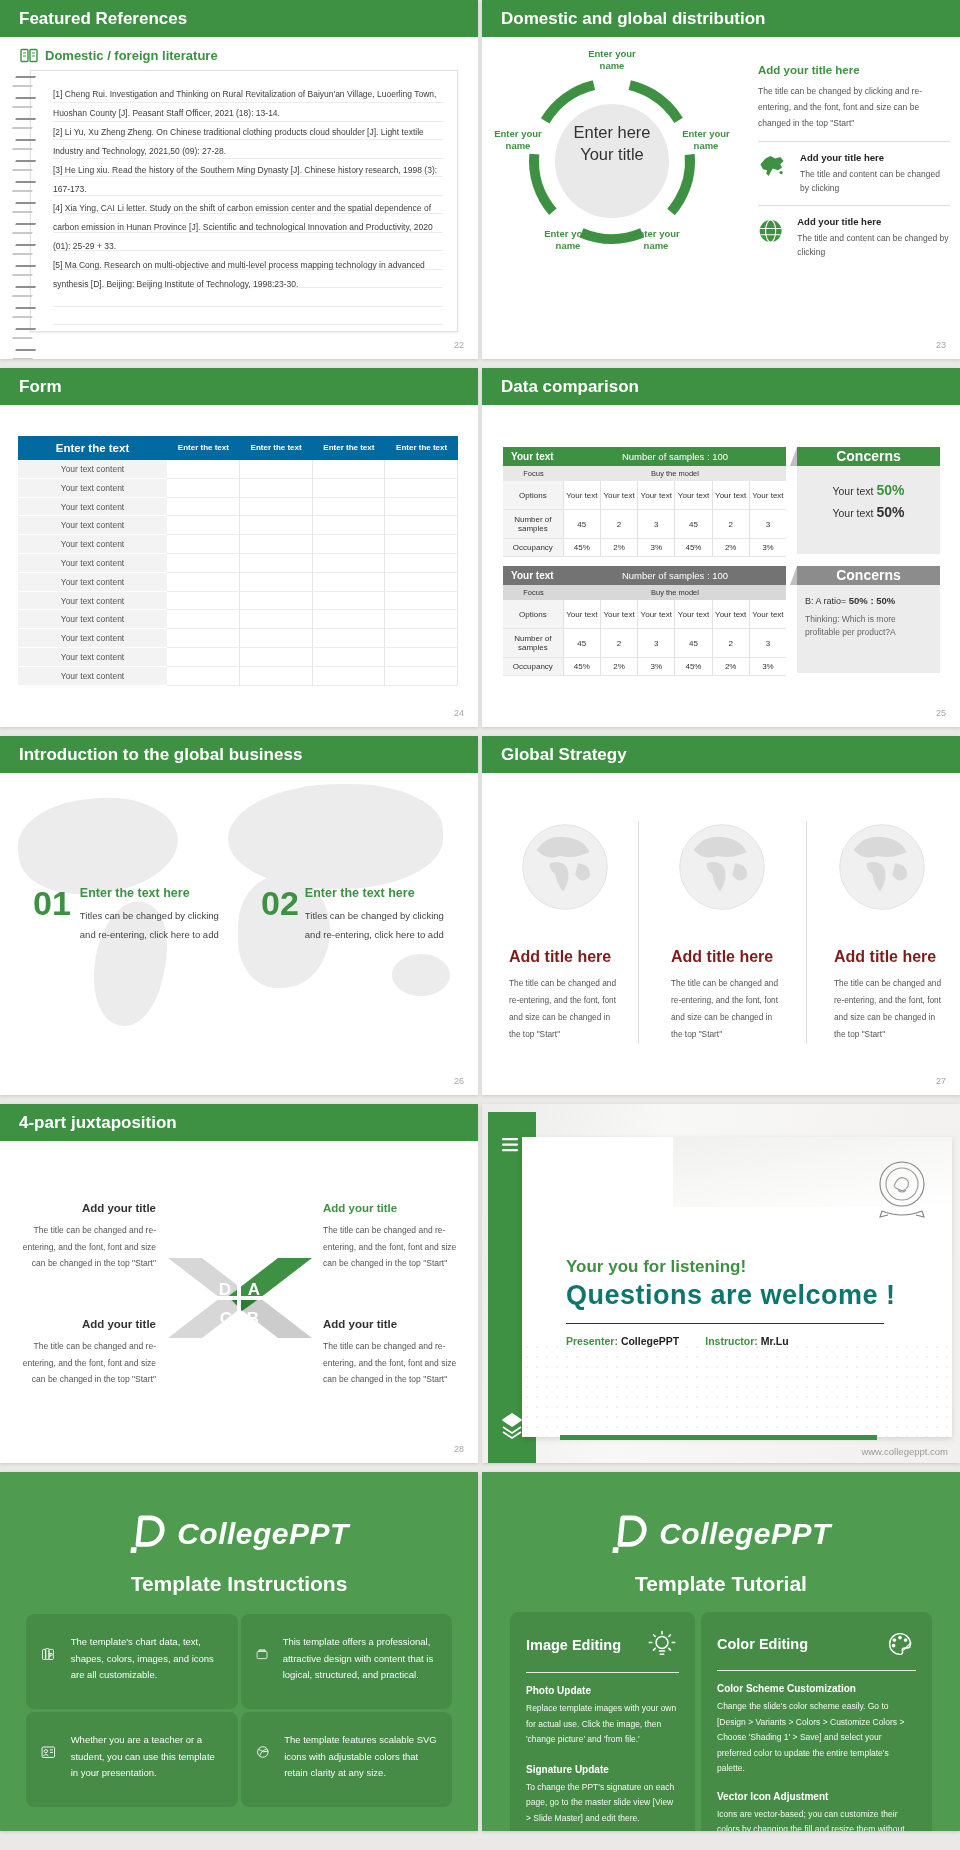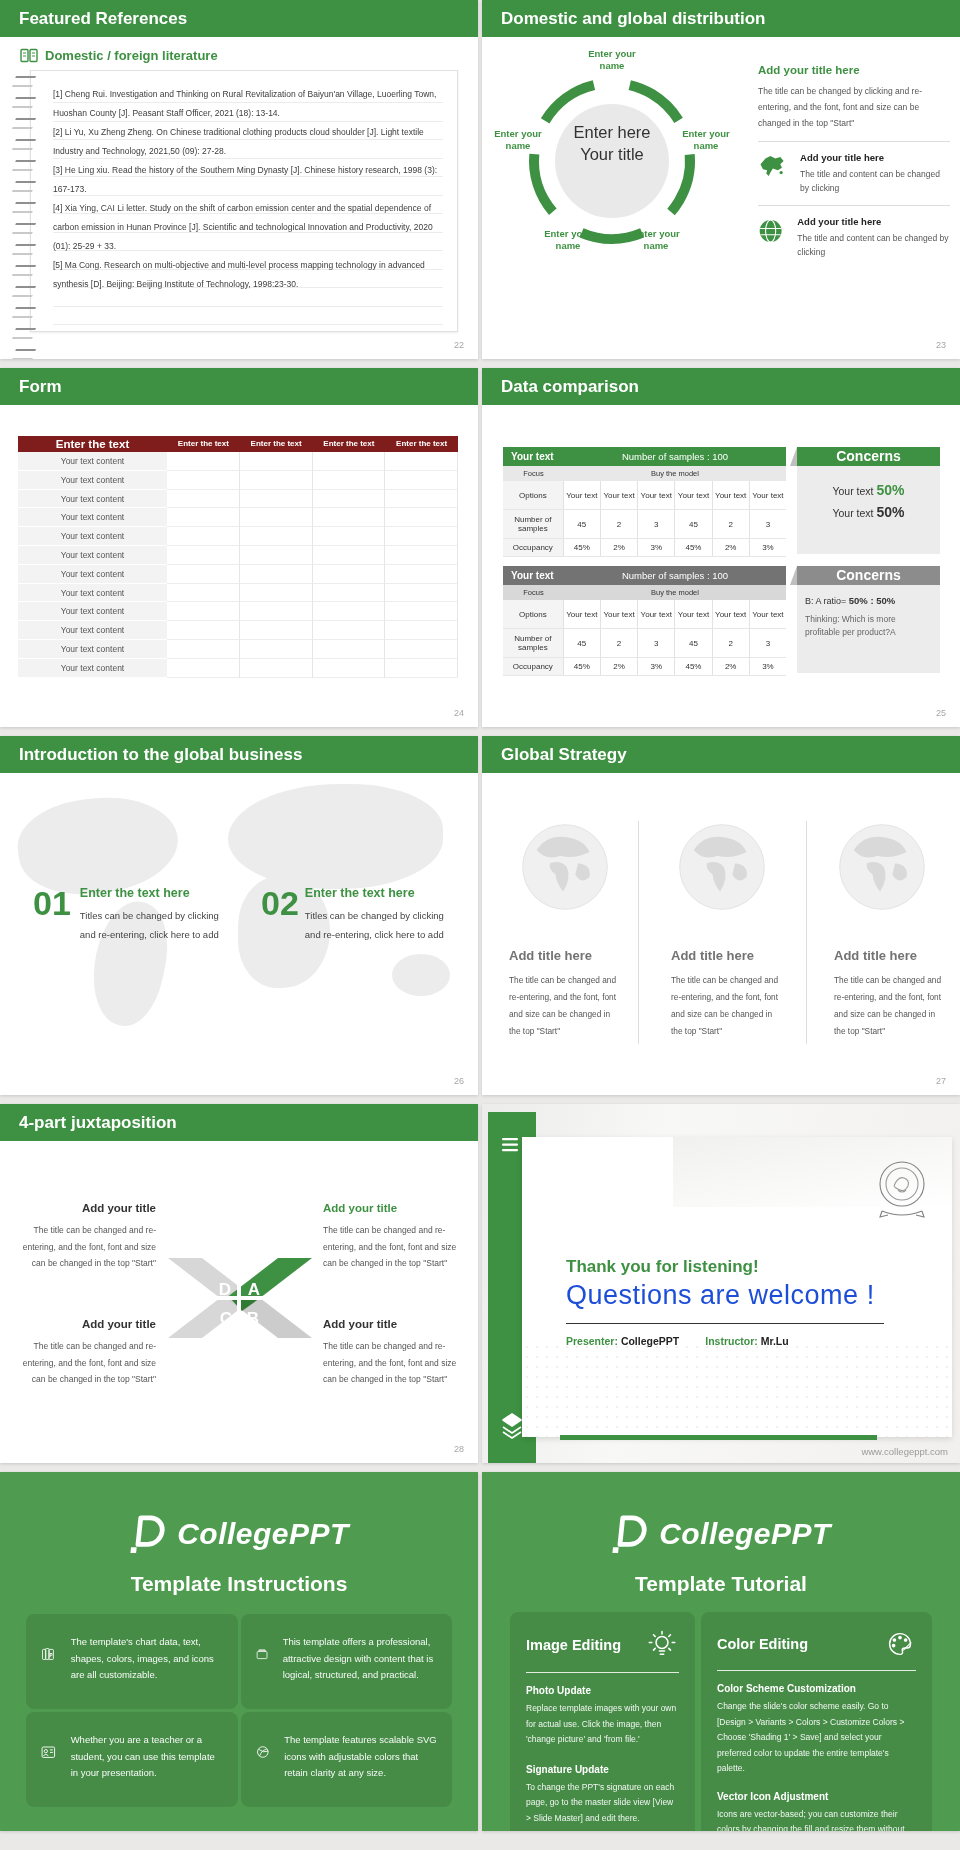--- a/index.html
+++ b/index.html
@@ -25,21 +25,21 @@
   .rcol{position:absolute;left:276px;top:64px;width:192px;}
   .rcol .bt{font-size:11.5px;margin-bottom:7px;}
   .rcol .bb{font-size:8.5px;line-height:16px;color:#555;}
   .hdiv{border-top:1px solid #ddd;margin:10px 0;}
   .ritem{display:flex;gap:14px;align-items:flex-start;margin-top:6px;}
   .ritem .it{font-size:9.5px;font-weight:bold;color:#222;margin-bottom:4px;}
   .ritem .ib{font-size:8.5px;line-height:14px;color:#555;}
   
   .ftable{position:absolute;left:18px;top:68px;width:440px;font-size:8.5px;}
   .frow{display:flex;}
-  .fh{background:#7f1d1d;color:#fff;font-weight:bold;height:16px;align-items:center;}
+  .fh{background:#0369a1;color:#fff;font-weight:bold;height:24px;align-items:center;}
   .fc1{width:149px;text-align:center;box-sizing:border-box;}
   .fcn{width:72.75px;text-align:center;box-sizing:border-box;}
   .fh .fc1{font-size:11.5px;line-height:24px;}
   .fh .fcn{font-size:8px;line-height:24px;}
   .fbody .frow{height:18.8px;}
   .fbody .fc1{background:#f3f3f3;color:#555;line-height:18.8px;border-bottom:1px solid #ffffff;}
   .fbody .fcn{background:#fff;border-bottom:1px solid #ededed;border-right:1px solid #e6e6e6;}
   .fbody .fcn:first-of-type{border-left:1px solid #e6e6e6;}
   
   .dtable{position:absolute;left:21px;width:283px;font-size:8px;color:#333;}
@@ -64,35 +64,35 @@
   .cnote{font-size:8.5px;color:#666;line-height:13px;margin-top:7px;}
   .cratio{font-size:9px;color:#333;}
   .cratio b{font-size:9.5px;}
   
   .blob{position:absolute;background:#ececec;}
   .numitem .num{font-size:34px;font-weight:bold;color:#3e9142;line-height:34px;}
   .numitem .nt{font-size:12.5px;font-weight:bold;color:#3e9142;margin-bottom:6px;}
   .numitem .nl{font-size:9.5px;color:#444;line-height:19px;}
   
   .vdiv{position:absolute;width:1px;background:#ddd;top:85px;height:223px;}
-  .gcol .gt{font-size:13px;font-weight:bold;color:#737373;margin-bottom:9px;}
+  .gcol .gt{font-size:16px;font-weight:bold;color:#7f1d1d;margin-bottom:9px;}
   .gcol .gb{font-size:8.3px;color:#555;line-height:17px;}
   
   .jitem .jt{font-size:11.5px;font-weight:bold;color:#333;margin-bottom:8px;}
   .jitem.greenT .jt{color:#3e9142;}
   .jitem .jb{font-size:8.5px;color:#555;line-height:16.5px;}
   .ra{text-align:right;}
   
   .thanks{background:linear-gradient(100deg,#ececea 0%,#f8f8f6 35%,#f1f0ee 100%);}
   .tbar{position:absolute;left:6px;top:8px;width:48px;height:351px;background:#3e9142;}
   .tcard{position:absolute;left:40px;top:33px;width:430px;height:300px;background:#fff;box-shadow:0 2px 6px rgba(0,0,0,.12);}
   .sweep{position:absolute;top:0;right:0;width:65%;height:70px;background:linear-gradient(170deg,#ededeb,rgba(255,255,255,0));opacity:.8;}
   .mesh{position:absolute;left:0;right:0;bottom:0;height:95px;background-image:radial-gradient(#e2e2e2 0.9px,transparent 1px);background-size:10px 10px;opacity:.55;}
   .tsub{position:absolute;left:44px;top:120px;font-size:17px;font-weight:bold;color:#3e9142;}
-  .ttitle{position:absolute;left:44px;top:143px;font-size:27px;font-weight:normal;color:#1d4ed8;letter-spacing:.5px;}
+  .ttitle{position:absolute;left:44px;top:143px;font-size:27px;font-weight:bold;color:#0f766e;letter-spacing:.5px;}
   .tline{position:absolute;left:44px;top:186px;width:318px;border-top:1.5px solid #333;}
   .trow{position:absolute;left:44px;top:198px;font-size:10.5px;display:flex;gap:26px;}
   .trow .lab{color:#3e9142;font-weight:bold;margin-top:16px;}
   .trow .val{color:#222;font-weight:bold;}
   .tstrip{position:absolute;left:38px;bottom:-3px;width:317px;height:5px;background:#3e9142;}
   .tsite{position:absolute;right:12px;bottom:6px;font-size:9.5px;color:#9a9a9a;}
   
   .gslide{background:#4f9c50;}
   .glogo{position:absolute;left:0;right:0;top:40px;display:flex;justify-content:center;align-items:center;gap:10px;color:#fff;}
   .glogo .wm{font-size:30px;font-weight:bold;font-style:italic;letter-spacing:.5px;}
@@ -520,21 +520,21 @@
       <svg class="abs" style="right:22px;top:22px;" width="56" height="62" viewBox="0 0 56 62">
         <g fill="none" stroke="#808080" stroke-width="1.1">
           <circle cx="28" cy="25" r="22"></circle>
           <circle cx="28" cy="25" r="16" stroke="#9a9a9a"></circle>
           <path d="M20 27 q4 -10 10 -8 q6 2 4 8 q-3 6 -8 4 q-5 -2 -6 -4" stroke="#9a9a9a"></path>
           <path d="M24 31 q4 4 8 0" stroke="#9a9a9a"></path>
           <path d="M8 52 q20 8 40 0"></path>
           <path d="M8 52 l-2 6 l8 -2 M48 52 l2 6 l-8 -2"></path>
         </g>
       </svg>
-      <div class="tsub">Thank you for listening!</div>
+      <div class="tsub">Your you for listening!</div>
       <div class="ttitle">Questions are welcome !</div>
       <div class="tline"></div>
       <div class="trow">
         <span><span class="lab">Presenter:</span> <span class="val">CollegePPT</span></span>
         <span><span class="lab">Instructor:</span> <span class="val">Mr.Lu</span></span>
       </div>
       <div class="tstrip"></div>
     </div>
     <div class="tsite">www.collegeppt.com</div>
   </div>

